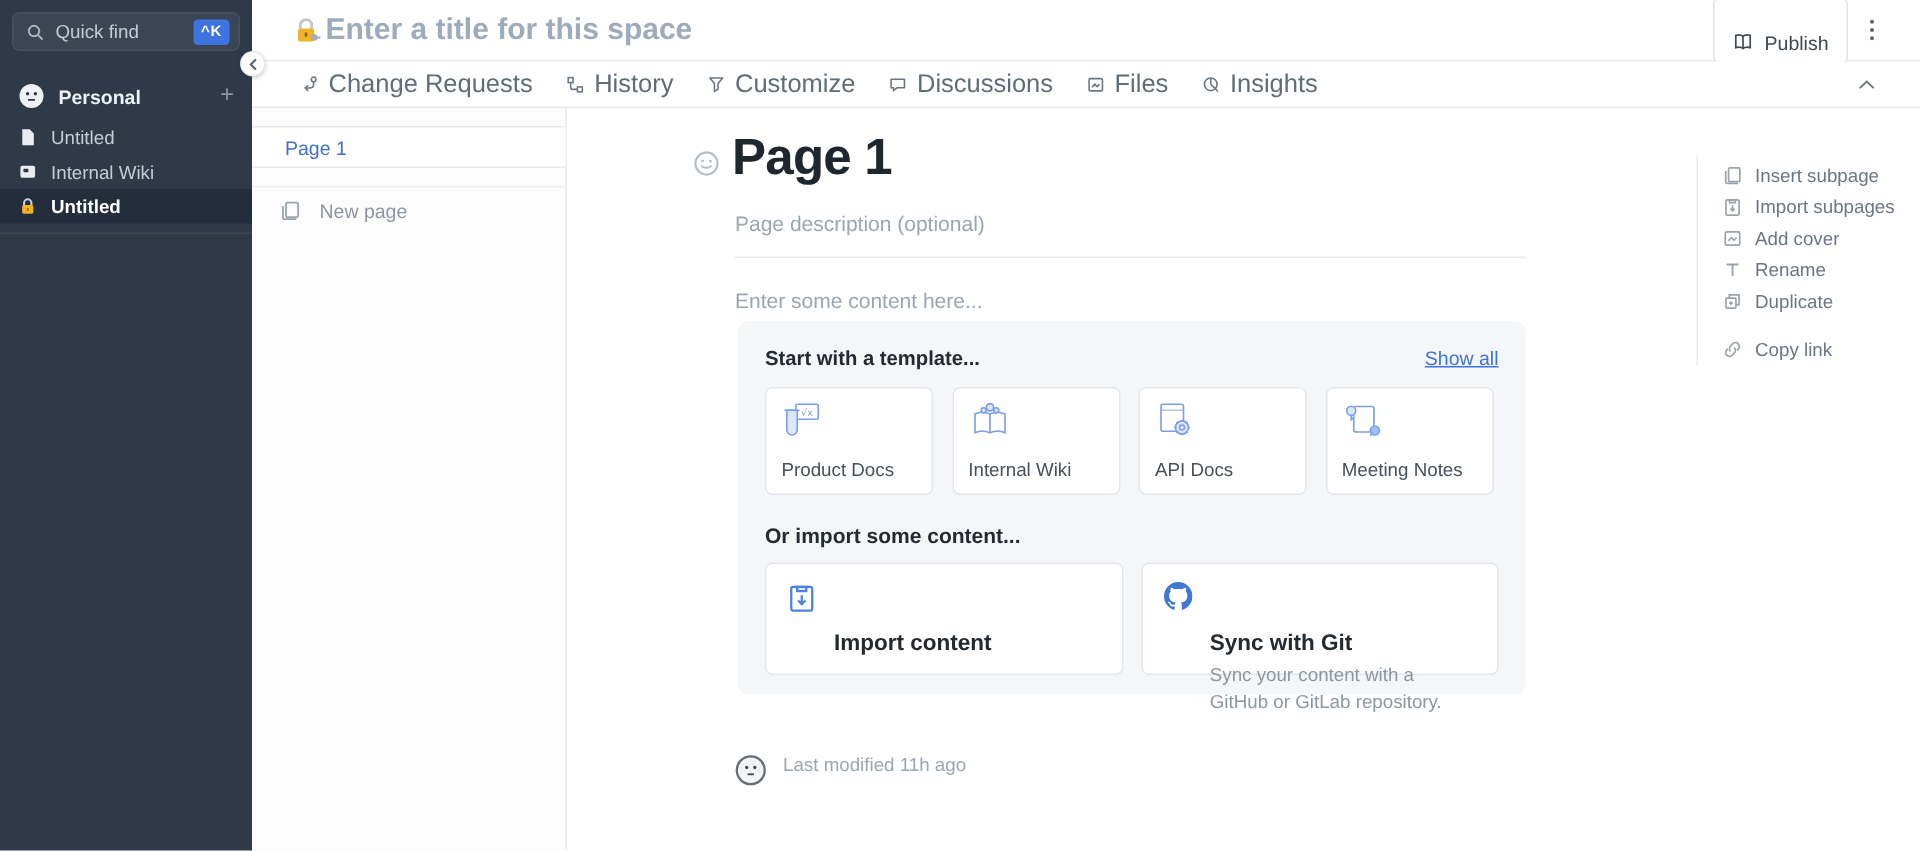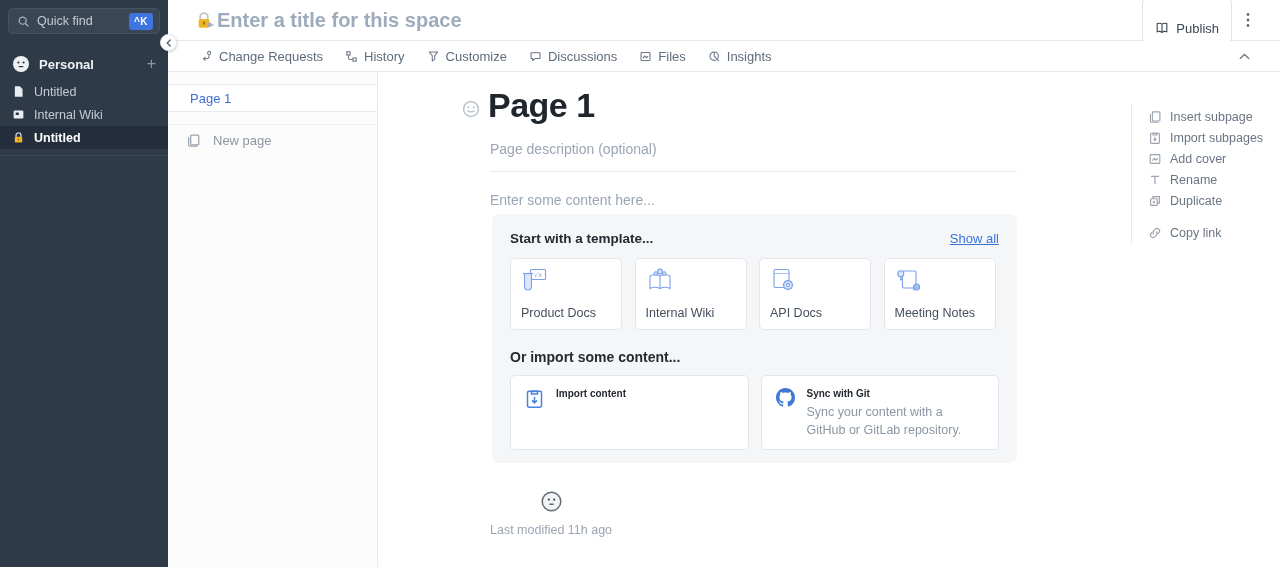--- a/index.html
+++ b/index.html
@@ -23,21 +23,21 @@
   .collapse-btn { position:absolute; left:160px; top:34px; width:17px; height:17px; background:#fff; border:1px solid #e8eaee; border-radius:50%; box-shadow:0 1px 3px rgba(30,40,50,.25); z-index:20; display:flex; align-items:center; justify-content:center; cursor:pointer; }
 
   
   .header { position:absolute; left:168px; top:0; right:0; height:41px; background:#fff; border-bottom:1px solid #e7eaee; display:flex; align-items:center; padding:0 16px 0 27px; }
   .space-title { font-size:20px; font-weight:bold; color:#9dabbd; margin-left:3px; flex:1; cursor:text; }
   .publish-btn { display:flex; align-items:center; gap:7px; border:1px solid #dde3ea; border-radius:5px; background:#fff; padding:22px 12px 6px; font-size:13px; color:#3c4654; cursor:pointer; }
   .kebab { margin:0 14px 0 14px; cursor:pointer; display:flex; align-items:center; }
 
   
   .tabbar { position:absolute; left:168px; top:41px; right:0; height:31px; background:#fff; border-bottom:1px solid #e7eaee; display:flex; align-items:center; padding:0 30px 0 32px; gap:22px; }
-  .tab { display:flex; align-items:center; gap:6px; font-size:13px; color:#5f6c7b; cursor:pointer; white-space:nowrap; }
+  .tab { display:flex; align-items:center; gap:6px; font-size:17px; color:#5f6c7b; cursor:pointer; white-space:nowrap; }
   .tab-collapse { margin-left:auto; cursor:pointer; display:flex; align-items:center; }
 
   
   .pages-panel { position:absolute; left:168px; top:72px; width:210px; bottom:0; background:#fcfcfd; border-right:1px solid #e7eaee; }
   .page-item { position:absolute; left:0; top:12px; width:100%; height:28px; background:#fff; border-top:1px solid #e7eaee; border-bottom:1px solid #e7eaee; display:flex; align-items:center; padding-left:22px; font-size:13px; color:#3f6fd0; cursor:pointer; }
   .pages-divider { position:absolute; left:0; top:52px; width:100%; border-top:1px solid #edeff2; }
   .newpage-row { position:absolute; left:0; top:57px; width:100%; height:22px; display:flex; align-items:center; padding-left:18px; gap:12px; font-size:13px; color:#8c97a3; cursor:pointer; }
 
   
   .main { position:absolute; left:378px; top:72px; right:0; bottom:0; background:#fff; }
@@ -51,24 +51,24 @@
   .tmpl-head-row { position:absolute; left:18px; right:18px; top:17px; display:flex; align-items:baseline; }
   .tmpl-heading { font-size:13.5px; font-weight:bold; color:#242a31; flex:1; }
   .show-all { font-size:13px; color:#3b73dd; text-decoration:underline; cursor:pointer; }
   .tmpl-cards { position:absolute; left:18px; top:44px; display:flex; gap:12.5px; }
   .tmpl-card { width:112px; height:72px; background:#fff; border:1px solid #e3e7ed; border-radius:5px; position:relative; cursor:pointer; }
   .tmpl-card .tc-icon { position:absolute; left:9px; top:8px; }
   .tmpl-card .tc-label { position:absolute; left:10px; bottom:9px; font-size:12.5px; color:#46505c; }
   .import-heading { position:absolute; left:18px; top:135px; font-size:14px; font-weight:bold; color:#242a31; }
   .import-cards { position:absolute; left:18px; top:161px; display:flex; gap:12px; }
   .import-card { width:238.5px; height:75px; background:#fff; border:1px solid #e3e7ed; border-radius:5px; display:flex; padding:12px 14px; gap:12px; cursor:pointer; }
-  .ic-title { font-size:10px; font-weight:bold; color:#242a31; }
+  .ic-title { font-size:15px; font-weight:bold; color:#242a31;margin-top:32px; }
   .ic-desc { font-size:12.5px; color:#8c97a3; line-height:1.45; margin-top:4px; }
 
-  .footer-row { position:absolute; left:112px; top:419px; display:flex; align-items:center; gap:11px;flex-direction:column; }
+  .footer-row { position:absolute; left:112px; top:431px; display:flex; gap:11px; }
   .footer-text { font-size:12.5px; color:#9aa6b4; }
 
   
   .actions-divider { position:absolute; left:1131px; top:104px; height:140px; border-left:1px solid #e7eaee; }
   .actions { position:absolute; left:1148px; top:106px; width:120px; }
   .action-row { display:flex; align-items:center; gap:8px; height:21px; font-size:12.5px; color:#6b7684; cursor:pointer; white-space:nowrap; }
   .action-gap { height:11px; }
 
   svg { display:block; }
 </style>

